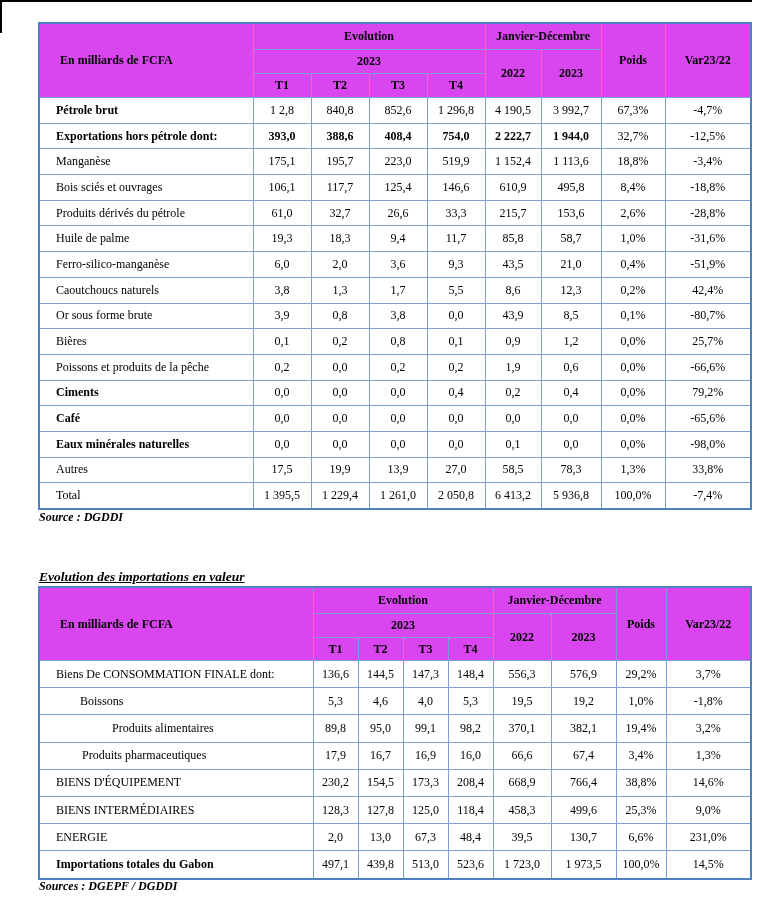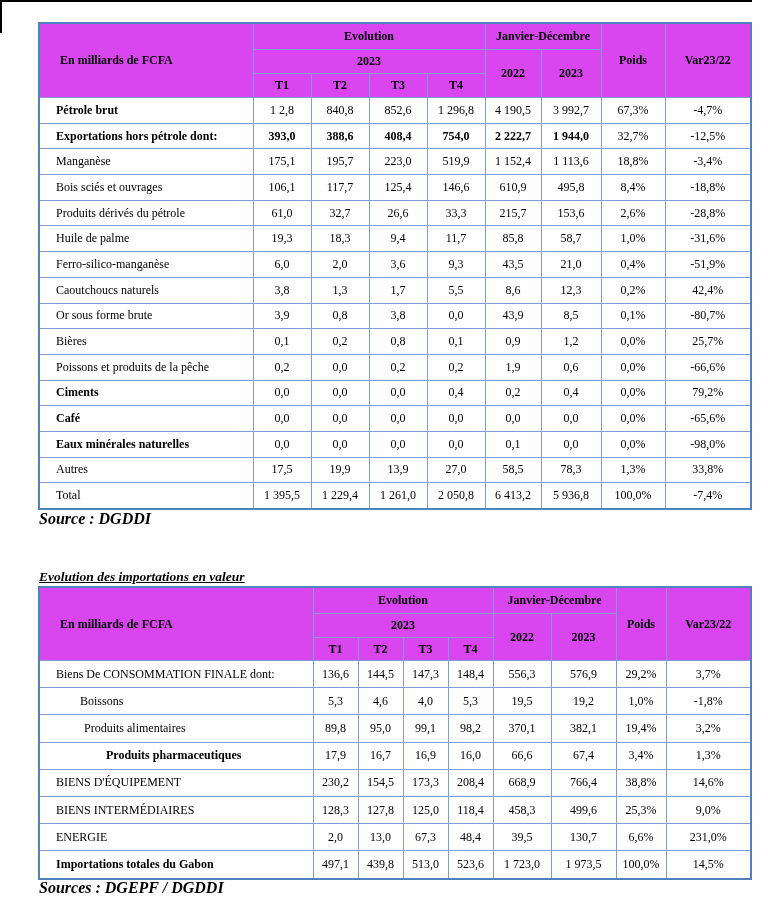--- a/index.html
+++ b/index.html
@@ -18,21 +18,21 @@
     position: absolute; left: 39px;
     font-size: 13.5px; font-weight: bold; font-style: italic;
     text-decoration: underline;
     white-space: nowrap;
   }
   .title-exports { top: 1px; margin-top: 28px; }
   .title-imports { top: 569px; }
 
   .source {
     position: absolute; left: 39px;
-    font-size: 16px; font-weight: bold; font-style: italic;
+    font-size: 12px; font-weight: bold; font-style: italic;
     white-space: nowrap;
   }
   .source-exports { top: 510px; }
   .source-imports { top: 879px; }
 
   table.data-table {
     position: absolute; left: 38px;
     width: 712px;
     border-collapse: collapse;
     table-layout: fixed;
@@ -346,32 +346,32 @@
         <td class="val">5,3</td>
         <td class="val">4,6</td>
         <td class="val">4,0</td>
         <td class="val">5,3</td>
         <td class="val">19,5</td>
         <td class="val">19,2</td>
         <td class="val">1,0%</td>
         <td class="val">-1,8%</td>
       </tr>
       <tr>
-        <td class="lbl" style="padding-left: 44px;">Produits alimentaires</td>
+        <td class="lbl" style="padding-left: 72px;">Produits alimentaires</td>
         <td class="val">89,8</td>
         <td class="val">95,0</td>
         <td class="val">99,1</td>
         <td class="val">98,2</td>
         <td class="val">370,1</td>
         <td class="val">382,1</td>
         <td class="val">19,4%</td>
         <td class="val">3,2%</td>
       </tr>
       <tr>
-        <td class="lbl" style="padding-left: 66px; font-weight: bold;">Produits pharmaceutiques</td>
+        <td class="lbl" style="padding-left: 42px;">Produits pharmaceutiques</td>
         <td class="val">17,9</td>
         <td class="val">16,7</td>
         <td class="val">16,9</td>
         <td class="val">16,0</td>
         <td class="val">66,6</td>
         <td class="val">67,4</td>
         <td class="val">3,4%</td>
         <td class="val">1,3%</td>
       </tr>
       <tr>

